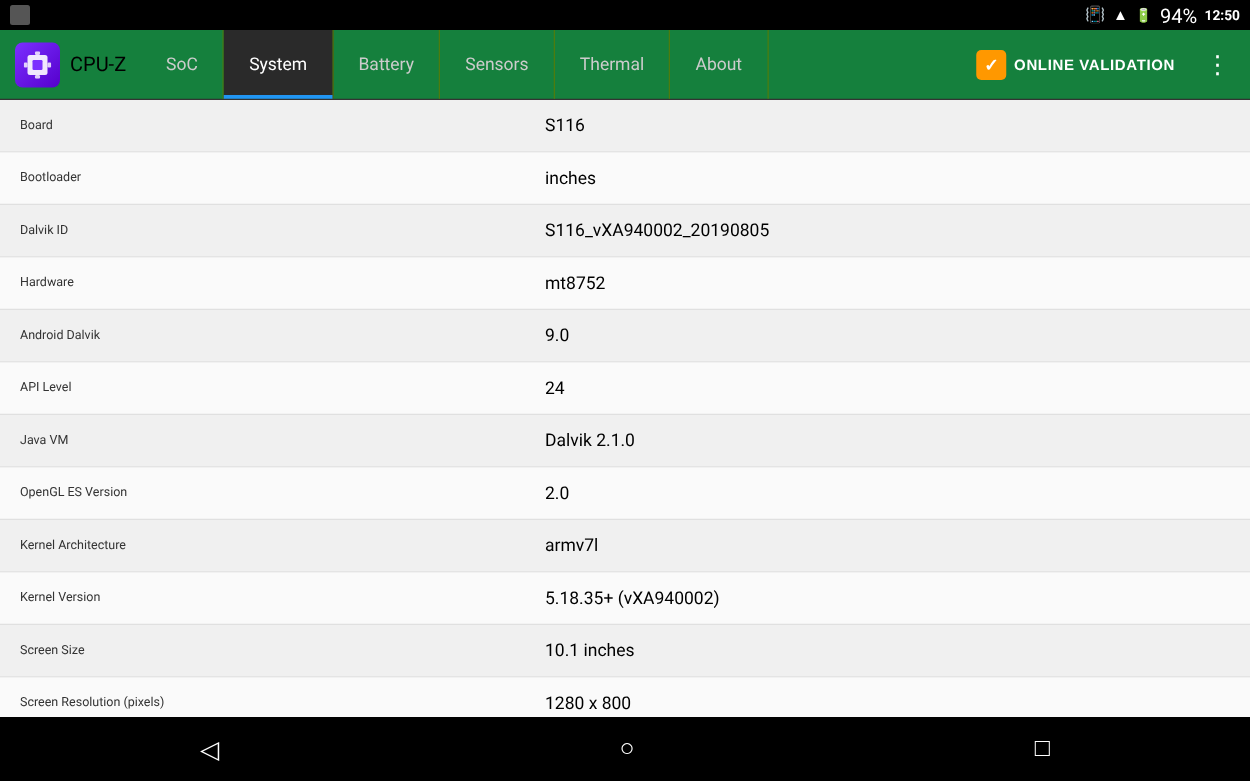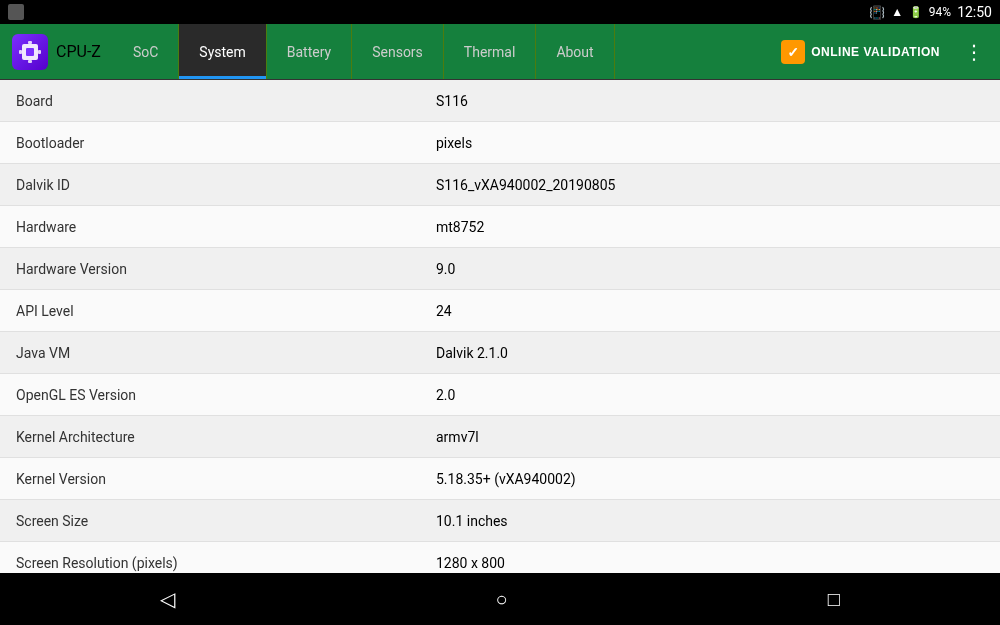--- a/index.html
+++ b/index.html
@@ -145,21 +145,21 @@
       display: flex;
       align-items: center;
       min-height: 42px;
       border-bottom: 1px solid #e0e0e0;
     }
     .info-row:nth-child(odd) { background: #f0f0f0; }
     .info-row:nth-child(even) { background: #fafafa; }
     .info-label {
       flex: 0 0 420px;
       padding: 10px 16px;
-      font-size: 14px;
+      font-size: 10px;
       color: #333;
     }
     .info-value {
       flex: 1;
       padding: 10px 16px;
       font-size: 14px;
       color: #000000;
     }
 
     
@@ -187,22 +187,22 @@
 <body>
 
 <div id="status-bar">
   <div class="left-icons">
     <div class="app-icon"></div>
   </div>
   <div class="right-icons">
     <span style="font-size:13px;">📳</span>
     <span style="font-size:12px;">▲</span>
     <span style="font-size:11px;">🔋</span>
-    <span style="font-size:12px;color:#fff;">94%</span>
-    <span style="font-size:14px;font-weight:normal;color:#fff;">12:50</span>
+    <span style="font-size:16px;color:#fff;">94%</span>
+    <span style="font-size:11px;font-weight:bold;color:#fff;">12:50</span>
   </div>
 </div>
 
 <div id="nav-bar">
   <div id="app-logo">
     <div class="logo-icon">
       <svg width="22" height="22" viewBox="0 0 22 22" fill="none">
         <rect x="3" y="3" width="16" height="16" rx="2" fill="white" opacity="0.9"></rect>
         <rect x="7" y="7" width="8" height="8" rx="1" fill="#7b2fff"></rect>
         <rect x="0" y="9" width="3" height="4" rx="1" fill="white" opacity="0.8"></rect>
@@ -243,32 +243,32 @@
 </div>
 
 <div id="content">
   <div id="rows-container">
       <div class="info-row">
         <div class="info-label">Board</div>
         <div class="info-value">S116</div>
       </div>
       <div class="info-row">
         <div class="info-label">Bootloader</div>
-        <div class="info-value">pixels</div>
+        <div class="info-value">inches</div>
       </div>
       <div class="info-row">
         <div class="info-label">Dalvik ID</div>
         <div class="info-value">S116_vXA940002_20190805</div>
       </div>
       <div class="info-row">
         <div class="info-label">Hardware</div>
         <div class="info-value">mt8752</div>
       </div>
       <div class="info-row">
-        <div class="info-label">Hardware Version</div>
+        <div class="info-label">Android Dalvik</div>
         <div class="info-value">9.0</div>
       </div>
       <div class="info-row">
         <div class="info-label">API Level</div>
         <div class="info-value">24</div>
       </div>
       <div class="info-row">
         <div class="info-label">Java VM</div>
         <div class="info-value">Dalvik 2.1.0</div>
       </div>

